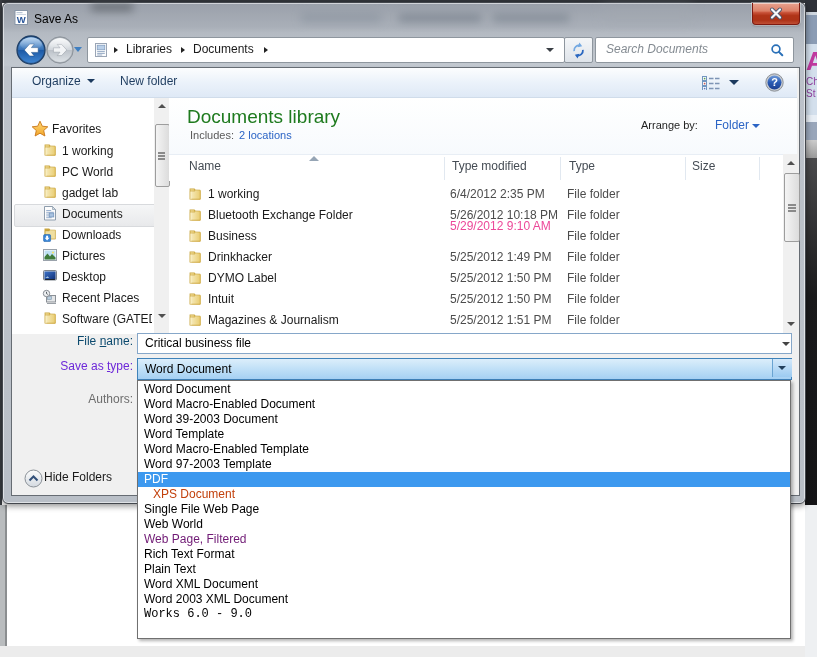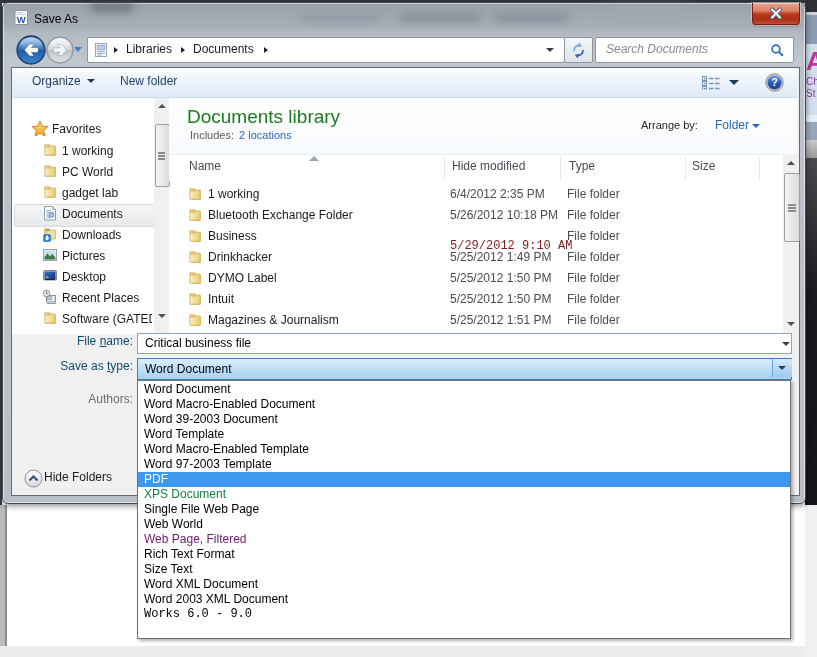--- a/index.html
+++ b/index.html
@@ -176,21 +176,21 @@
     <div class="abs" style="left:157px;top:30px;width:628px;height:56px;background:linear-gradient(180deg,#ffffff,#f7fafd);"></div>
     <div class="abs" style="left:175px;top:38px;font-size:19px;color:#1e7a1e;">Documents library</div>
     <div class="abs" style="left:178px;top:61px;color:#5a5a5a;font-size:11px;">Includes: <span style="color:#2b64c5;margin-left:2px;">2 locations</span></div>
     <div class="abs" style="left:629px;top:51px;color:#1f1f1f;font-size:11px;">Arrange by:</div>
     <div class="abs" style="left:703px;top:50px;color:#2b64c5;">Folder</div>
     <div class="abs tri-d" style="left:740px;top:56px;border-top-color:#2b64c5;"></div>
 
     <div class="abs" style="left:157px;top:86px;width:620px;height:26px;background:#fff;border-top:1px solid #e8eef5;">
       <div class="abs" style="left:140px;top:1px;width:0;height:0;border-left:5px solid transparent;border-right:5px solid transparent;border-bottom:5px solid #96a5b5;"></div>
       <div class="abs" style="left:20px;top:4px;color:#454c54;">Name</div>
-      <div class="abs" style="left:283px;top:4px;color:#454c54;">Hide modified</div>
+      <div class="abs" style="left:283px;top:4px;color:#454c54;">Type modified</div>
       <div class="abs" style="left:400px;top:4px;color:#454c54;">Type</div>
       <div class="abs" style="left:523px;top:4px;color:#454c54;">Size</div>
       <div class="abs" style="left:275px;top:2px;width:1px;height:23px;background:#e1e8f0;"></div>
       <div class="abs" style="left:391px;top:2px;width:1px;height:23px;background:#e1e8f0;"></div>
       <div class="abs" style="left:516px;top:2px;width:1px;height:23px;background:#e1e8f0;"></div>
       <div class="abs" style="left:590px;top:2px;width:1px;height:23px;background:#e1e8f0;"></div>
     </div>
 
     <div id="rows"></div>
 
@@ -203,21 +203,21 @@
       </div>
       <div class="abs" style="left:4px;top:168px;width:0;height:0;border-left:4px solid transparent;border-right:4px solid transparent;border-top:4px solid #505050;"></div>
     </div>
 
     <div class="abs" style="left:0;top:266px;width:785px;height:161px;background:#f0f0f0;"></div>
     <div class="abs" style="left:0;top:266px;width:121px;text-align:right;color:#0c4a6e;">File <span style="text-decoration:underline">n</span>ame:</div>
     <div class="abs" style="left:125px;top:265px;width:653px;height:19px;background:#fff;border:1px solid #86a7c9;">
       <div class="abs" style="left:7px;top:2px;color:#000;">Critical business file</div>
       <div class="abs tri-d" style="left:644px;top:8px;border-top-color:#444;"></div>
     </div>
-    <div class="abs" style="left:0;top:291px;width:121px;text-align:right;color:#0c4a6e;">Save as <span style="text-decoration:underline">t</span>ype:</div>
+    <div class="abs" style="left:0;top:291px;width:121px;text-align:right;color:#6d28d9;">Save as <span style="text-decoration:underline">t</span>ype:</div>
     <div class="abs" style="left:125px;top:290px;width:653px;height:20px;border:1px solid #3f82b9;background:linear-gradient(#dceefb,#c0e0f7 50%,#a5d0f3);">
       <div class="abs" style="left:7px;top:2.5px;color:#000;">Word Document</div>
       <div class="abs" style="left:634px;top:0;width:19px;height:18px;background:linear-gradient(#d4e9fa,#9ccbf1);border-left:1px solid #6aa4d2;">
         <div class="abs tri-d" style="left:5px;top:7px;border-top-color:#23405c;"></div>
       </div>
     </div>
     <div class="abs" style="left:0;top:324px;width:121px;text-align:right;color:#6d6d6d;">Authors:</div>
 
     <svg class="abs" style="left:12px;top:401px;" width="19" height="19" viewBox="0 0 19 19">
       <circle cx="9.5" cy="9.5" r="8.5" fill="url(#hfg)" stroke="#8a9097"></circle>
@@ -236,26 +236,26 @@
 <div class="abs" style="left:137px;top:380px;width:652px;height:257px;background:#fff;border:1px solid #707070;
      box-shadow:2px 2px 3px rgba(0,0,0,0.3);z-index:50;" id="ddl">
     <div style="position:absolute;left:0;top:1px;width:652px;">
       <div style="position:relative;height:15px;line-height:15px;padding-left:6px;color:#000;">Word Document</div>
       <div style="position:relative;height:15px;line-height:15px;padding-left:6px;color:#000;">Word Macro-Enabled Document</div>
       <div style="position:relative;height:15px;line-height:15px;padding-left:6px;color:#000;">Word 39-2003 Document</div>
       <div style="position:relative;height:15px;line-height:15px;padding-left:6px;color:#000;">Word Template</div>
       <div style="position:relative;height:15px;line-height:15px;padding-left:6px;color:#000;">Word Macro-Enabled Template</div>
       <div style="position:relative;height:15px;line-height:15px;padding-left:6px;color:#000;">Word 97-2003 Template</div>
       <div style="position:relative;height:15px;line-height:15px;padding-left:6px;background:#3d99ef;color:#fff;">PDF</div>
-      <div style="position:relative;height:15px;line-height:15px;padding-left:6px;color:#15803d;">XPS Document</div>
+      <div style="position:relative;height:15px;line-height:15px;padding-left:15px;color:#c2410c;">XPS Document</div>
       <div style="position:relative;height:15px;line-height:15px;padding-left:6px;color:#000;">Single File Web Page</div>
       <div style="position:relative;height:15px;line-height:15px;padding-left:6px;color:#000;">Web World</div>
       <div style="position:relative;height:15px;line-height:15px;padding-left:6px;color:#701a75;">Web Page, Filtered</div>
       <div style="position:relative;height:15px;line-height:15px;padding-left:6px;color:#000;">Rich Text Format</div>
-      <div style="position:relative;height:15px;line-height:15px;padding-left:6px;color:#000;">Size Text</div>
+      <div style="position:relative;height:15px;line-height:15px;padding-left:6px;color:#000;">Plain Text</div>
       <div style="position:relative;height:15px;line-height:15px;padding-left:6px;color:#000;">Word XML Document</div>
       <div style="position:relative;height:15px;line-height:15px;padding-left:6px;color:#000;">Word 2003 XML Document</div>
       <div style="position:relative;height:15px;line-height:15px;padding-left:6px;color:#000;font-family:Liberation Mono, monospace;">Works 6.0 - 9.0</div>
     </div>
   </div>
 
 <div class="abs" style="left: 10px; top: 66px; width: 142px; height: 260px; overflow: hidden;">
     <div class="abs" style="left:21px;top:54px;width:18px;height:18px;"><svg width="18" height="18" viewBox="0 0 18 18">
         <path d="M9 1.2 L11.3 6.2 L16.8 6.8 L12.7 10.5 L13.9 16 L9 13.2 L4.1 16 L5.3 10.5 L1.2 6.8 L6.7 6.2 Z" fill="url(#sg)" stroke="#c97618" stroke-width=".9"></path>
         <defs>
@@ -426,21 +426,21 @@
             <stop offset="0" stop-color="#f0dc96"></stop>
             <stop offset="1" stop-color="#dfb84e"></stop>
           </linearGradient>
           <linearGradient id="fg2" x1="0" y1="0" x2="1" y2="0">
             <stop offset="0" stop-color="#f7ecc0"></stop>
             <stop offset="1" stop-color="#e9cd72"></stop>
           </linearGradient>
         </defs>
       </svg></div>
     <div class="abs" style="left:198px;top:163px;color:#1a1a1a;white-space:nowrap;">Business</div>
-    <div class="abs" style="left:440px;top:173px;color:#7f1d1d;white-space:nowrap;font-family:Liberation Mono, monospace;">5/29/2012 9:10 AM</div>
+    <div class="abs" style="left:440px;top:153px;color:#ec4899;white-space:nowrap;">5/29/2012 9:10 AM</div>
     <div class="abs" style="left:557px;top:163px;color:#4c4c4c;white-space:nowrap;">File folder</div>
     <div class="abs" style="left:177px;top:183px;width:16px;height:16px;"><svg width="16" height="16" viewBox="0 0 16 16">
         <path d="M2.6 2.6 h5 l1.2 1.8 h4.6 v9 h-10.8z" fill="#c9a53e"></path>
         <path d="M3.4 3.3 h3.6 l1.1 1.7 h5.2 v8.4 h-8.6z" fill="url(#fg1)"></path>
         <path d="M3.4 5.1 h4.4 v-1.2 l5.4 .2 v9 h-9.8z" fill="url(#fg2)" stroke="#c7a33c" stroke-width=".6"></path>
         <path d="M3.9 5.6 v7.8" stroke="#fdf4cf" stroke-width=".9"></path>
         <defs>
           <linearGradient id="fg1" x1="0" y1="0" x2="1" y2="0">
             <stop offset="0" stop-color="#f0dc96"></stop>
             <stop offset="1" stop-color="#dfb84e"></stop>

